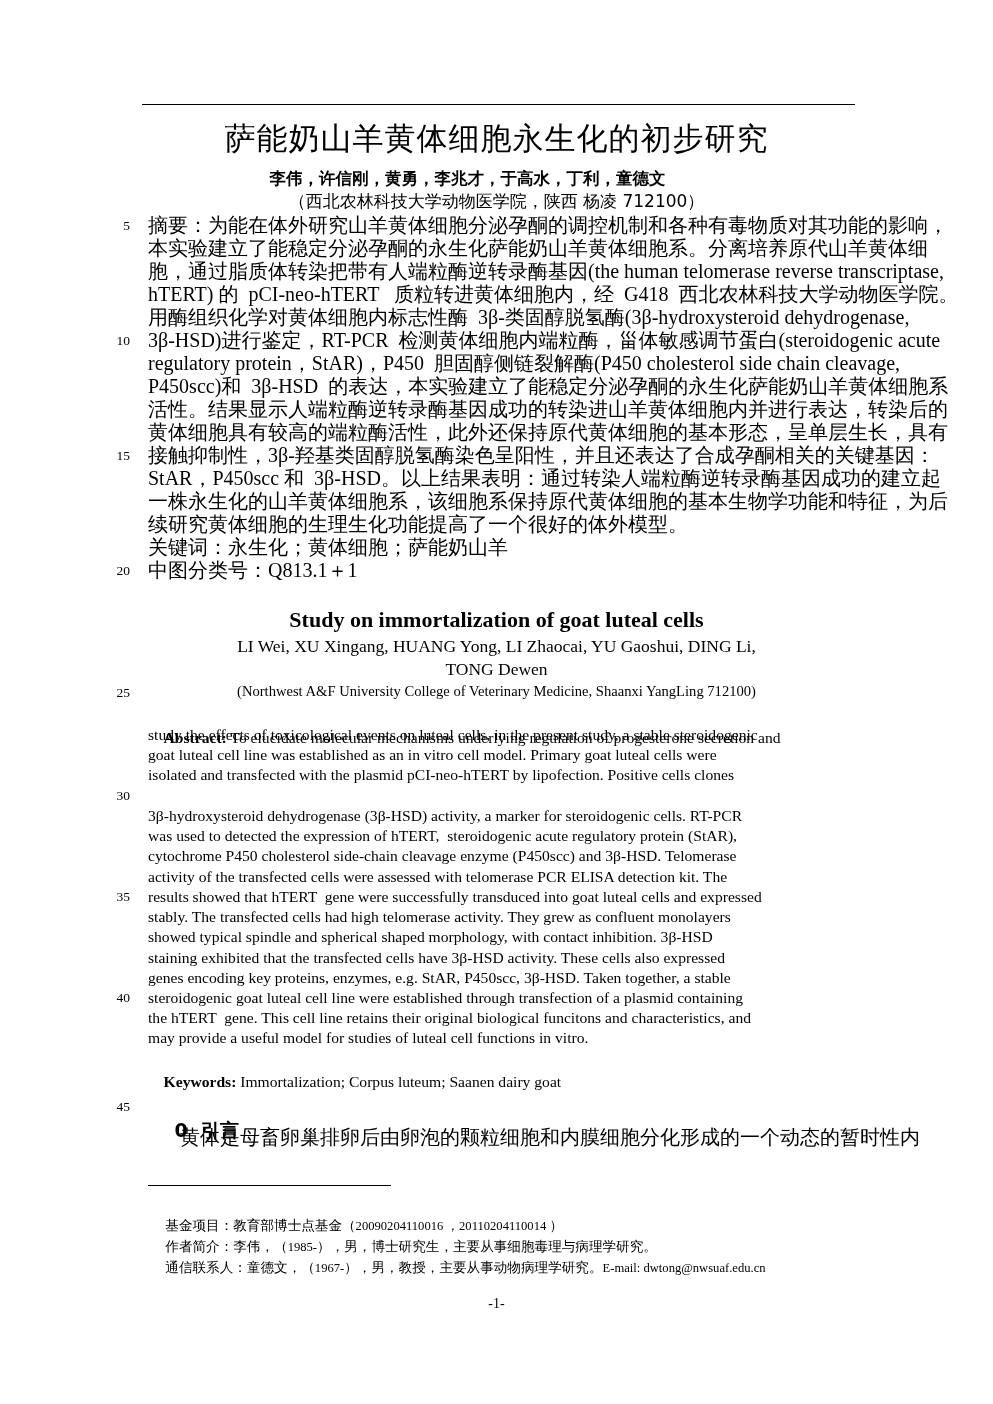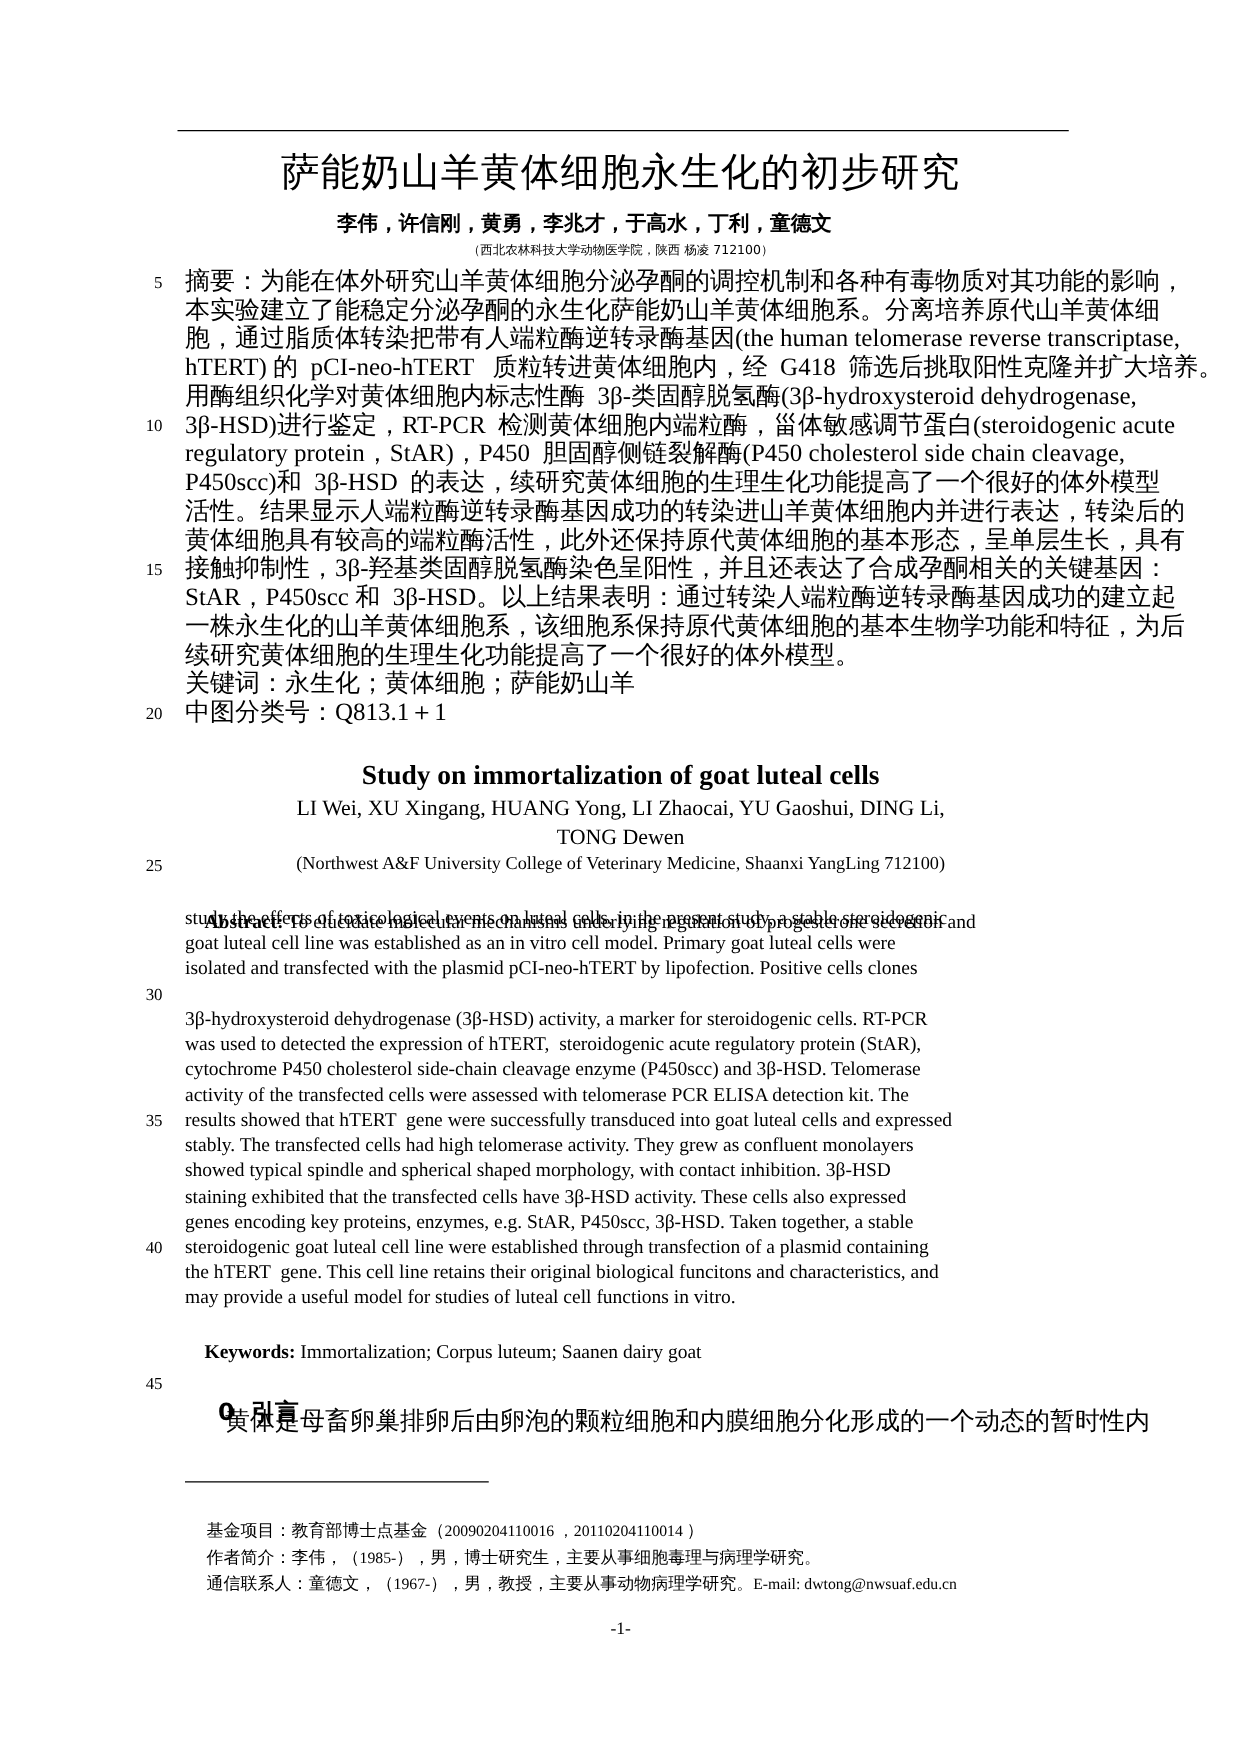--- a/index.html
+++ b/index.html
@@ -52,21 +52,21 @@
     font-size: 16.5px;
     line-height: 22px;
     font-family: "DejaVu Sans", "Liberation Sans", sans-serif;
     font-weight: 700;
   }
   .cn-affil {
     position: absolute;
     left: 0; top: 191px;
     width: 993px;
     text-align: center;
-    font-size: 10px;
+    font-size: 17px;
     line-height: 20px;
     font-family: "DejaVu Sans", "Liberation Sans", sans-serif;
   }
 
   
   .line {
     position: absolute;
     left: 148px;
     width: 712px;
     font-size: 15.4px;
@@ -183,25 +183,25 @@
   <div class="cn-affil">（西北农林科技大学动物医学院，陕西 杨凌 712100）</div>
 
   <div class="lineno" style="top:214px">5</div>
   <div class="lineno" style="top:329px">10</div>
   <div class="lineno" style="top:444px">15</div>
   <div class="lineno" style="top:559px">20</div>
 
   <div class="line cn" style="top:214px">摘要：为能在体外研究山羊黄体细胞分泌孕酮的调控机制和各种有毒物质对其功能的影响，</div>
   <div class="line cn" style="top:237px">本实验建立了能稳定分泌孕酮的永生化萨能奶山羊黄体细胞系。分离培养原代山羊黄体细</div>
   <div class="line cn" style="top:260px">胞，通过脂质体转染把带有人端粒酶逆转录酶基因(the human telomerase reverse transcriptase,</div>
-  <div class="line cn" style="top:283px">hTERT) 的  pCI-neo-hTERT   质粒转进黄体细胞内，经  G418  筛选后挑取阳性克隆并扩大培养。</div>
+  <div class="line cn" style="top:283px">hTERT) 的  pCI-neo-hTERT   质粒转进黄体细胞内，经  G418  西北农林科技大学动物医学院。</div>
   <div class="line cn" style="top:306px">用酶组织化学对黄体细胞内标志性酶  3β-类固醇脱氢酶(3β-hydroxysteroid dehydrogenase,</div>
   <div class="line cn" style="top:329px">3β-HSD)进行鉴定，RT-PCR  检测黄体细胞内端粒酶，甾体敏感调节蛋白(steroidogenic acute</div>
   <div class="line cn" style="top:352px">regulatory protein，StAR)，P450  胆固醇侧链裂解酶(P450 cholesterol side chain cleavage,</div>
-  <div class="line cn" style="top:375px">P450scc)和  3β-HSD  的表达，续研究黄体细胞的生理生化功能提高了一个很好的体外模型</div>
+  <div class="line cn" style="top:375px">P450scc)和  3β-HSD  的表达，本实验建立了能稳定分泌孕酮的永生化萨能奶山羊黄体细胞系</div>
   <div class="line cn" style="top:398px">活性。结果显示人端粒酶逆转录酶基因成功的转染进山羊黄体细胞内并进行表达，转染后的</div>
   <div class="line cn" style="top:421px">黄体细胞具有较高的端粒酶活性，此外还保持原代黄体细胞的基本形态，呈单层生长，具有</div>
   <div class="line cn" style="top:444px">接触抑制性，3β-羟基类固醇脱氢酶染色呈阳性，并且还表达了合成孕酮相关的关键基因：</div>
   <div class="line cn" style="top:467px">StAR，P450scc 和  3β-HSD。以上结果表明：通过转染人端粒酶逆转录酶基因成功的建立起</div>
   <div class="line cn" style="top:490px">一株永生化的山羊黄体细胞系，该细胞系保持原代黄体细胞的基本生物学功能和特征，为后</div>
   <div class="line cn" style="top:513px">续研究黄体细胞的生理生化功能提高了一个很好的体外模型。</div>
   <div class="line cn" style="top:536px">关键词：永生化；黄体细胞；萨能奶山羊</div>
   <div class="line cn" style="top:559px">中图分类号：Q813.1＋1</div>
 
   <div class="en-title" style="top:606px">Study on immortalization of goat luteal cells</div>

